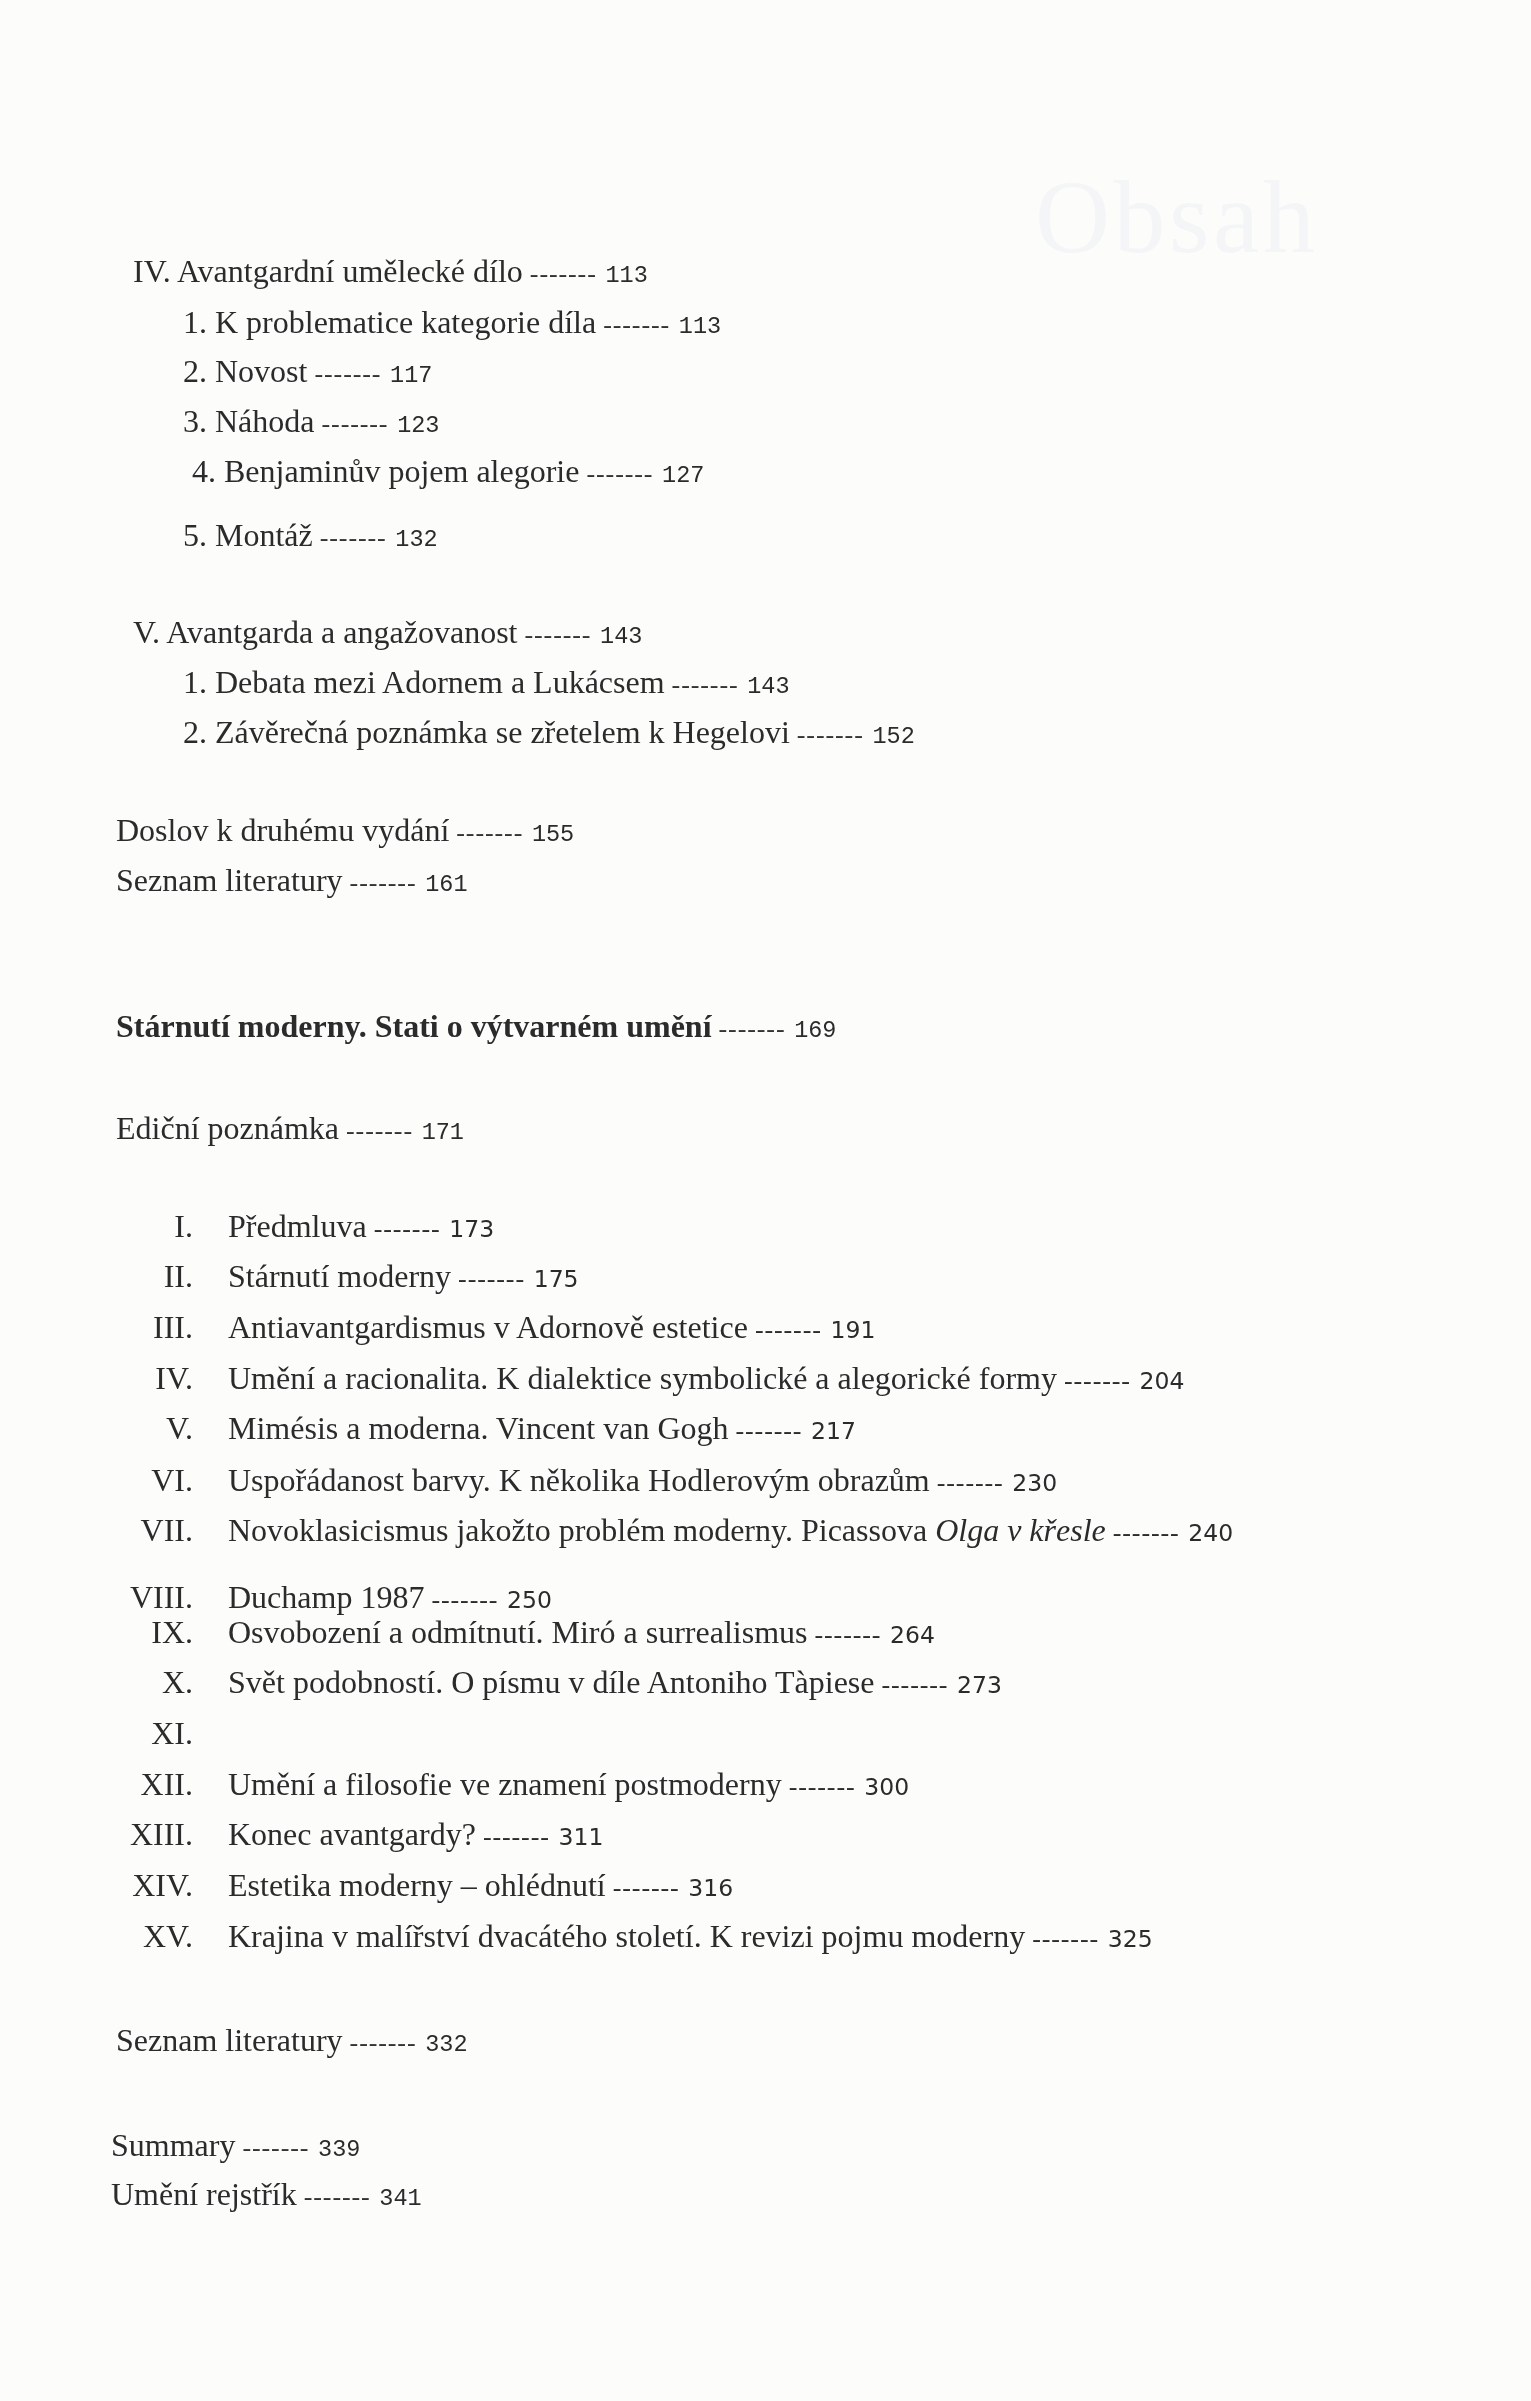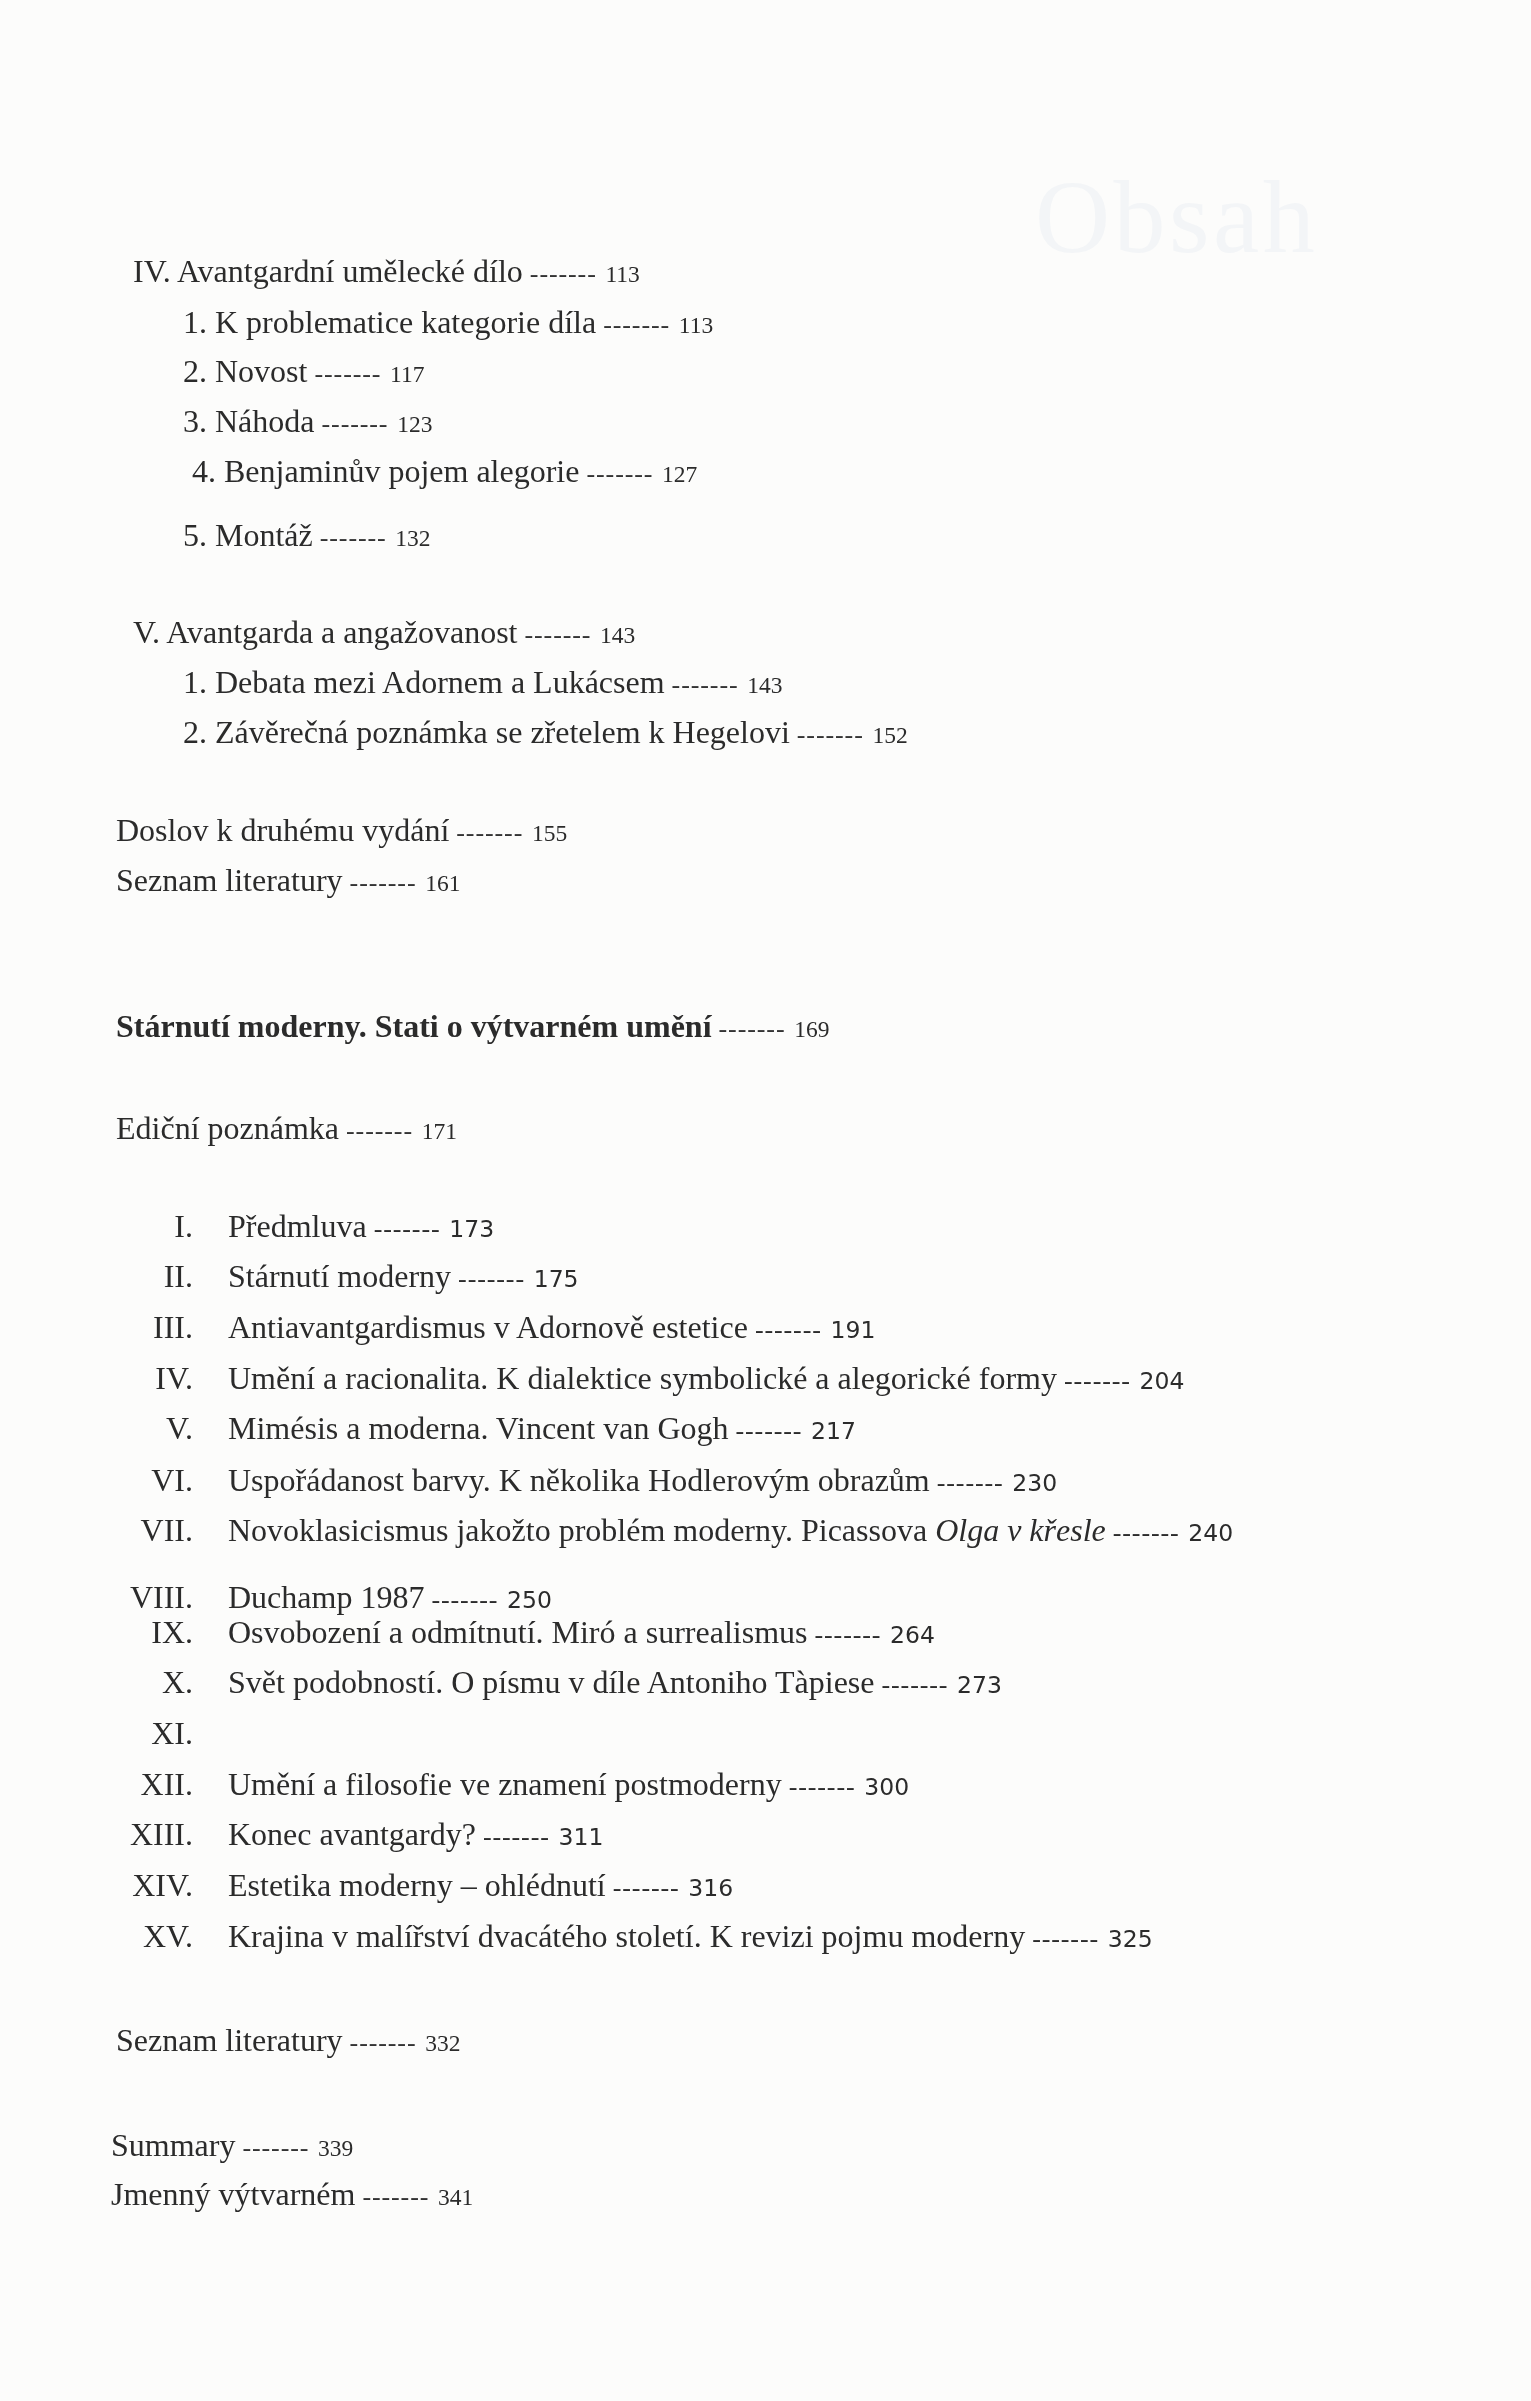--- a/index.html
+++ b/index.html
@@ -11,21 +11,21 @@
   }
   .ghost {
     position: absolute; left: 1035px; top: 157px;
     font-size: 104px; color: #f3f5f7; letter-spacing: 3.5px;
     font-family: "Liberation Serif", serif;
   }
   .line {
     position: absolute; font-size: 32px; line-height: 38px; white-space: nowrap;
   }
   .line .dash { letter-spacing: 0.9px; font-size: 26px; margin: 0 8.7px 0 7px; color: #333; }
-  .line .pg { font-family: Liberation Serif, serif; font-size: 23.5px; color: #2b2b2b; }
+  .line .pg { font-family: Liberation Mono, monospace; font-size: 23.5px; color: #2b2b2b; }
   .bold { font-weight: bold; }
   .num { position: absolute; text-align: right; width: 83px; }
   .rlabel { position: absolute; left: 228px; }
   .toc-row { position: absolute; left: 0; width: 1531px; height: 38px; font-size: 32px; line-height: 38px; white-space: nowrap; }
   .toc-row .num { left: 110px; }
   .italic { font-style: italic; }
 </style>
 </head>
 <body>
 
@@ -147,15 +147,15 @@
 </div>
 
 <div class="line" style="left:116px; top:2021px;">
   <span>Seznam literatury</span><span class="dash">-------</span><span class="pg">332</span>
 </div>
 
 <div class="line" style="left:111px; top:2126px;">
   <span>Summary</span><span class="dash">-------</span><span class="pg">339</span>
 </div>
 <div class="line" style="left:111px; top:2175px;">
-  <span>Jmenný výtvarném</span><span class="dash">-------</span><span class="pg">341</span>
+  <span>Umění rejstřík</span><span class="dash">-------</span><span class="pg">341</span>
 </div>
 
 
 </body></html>

